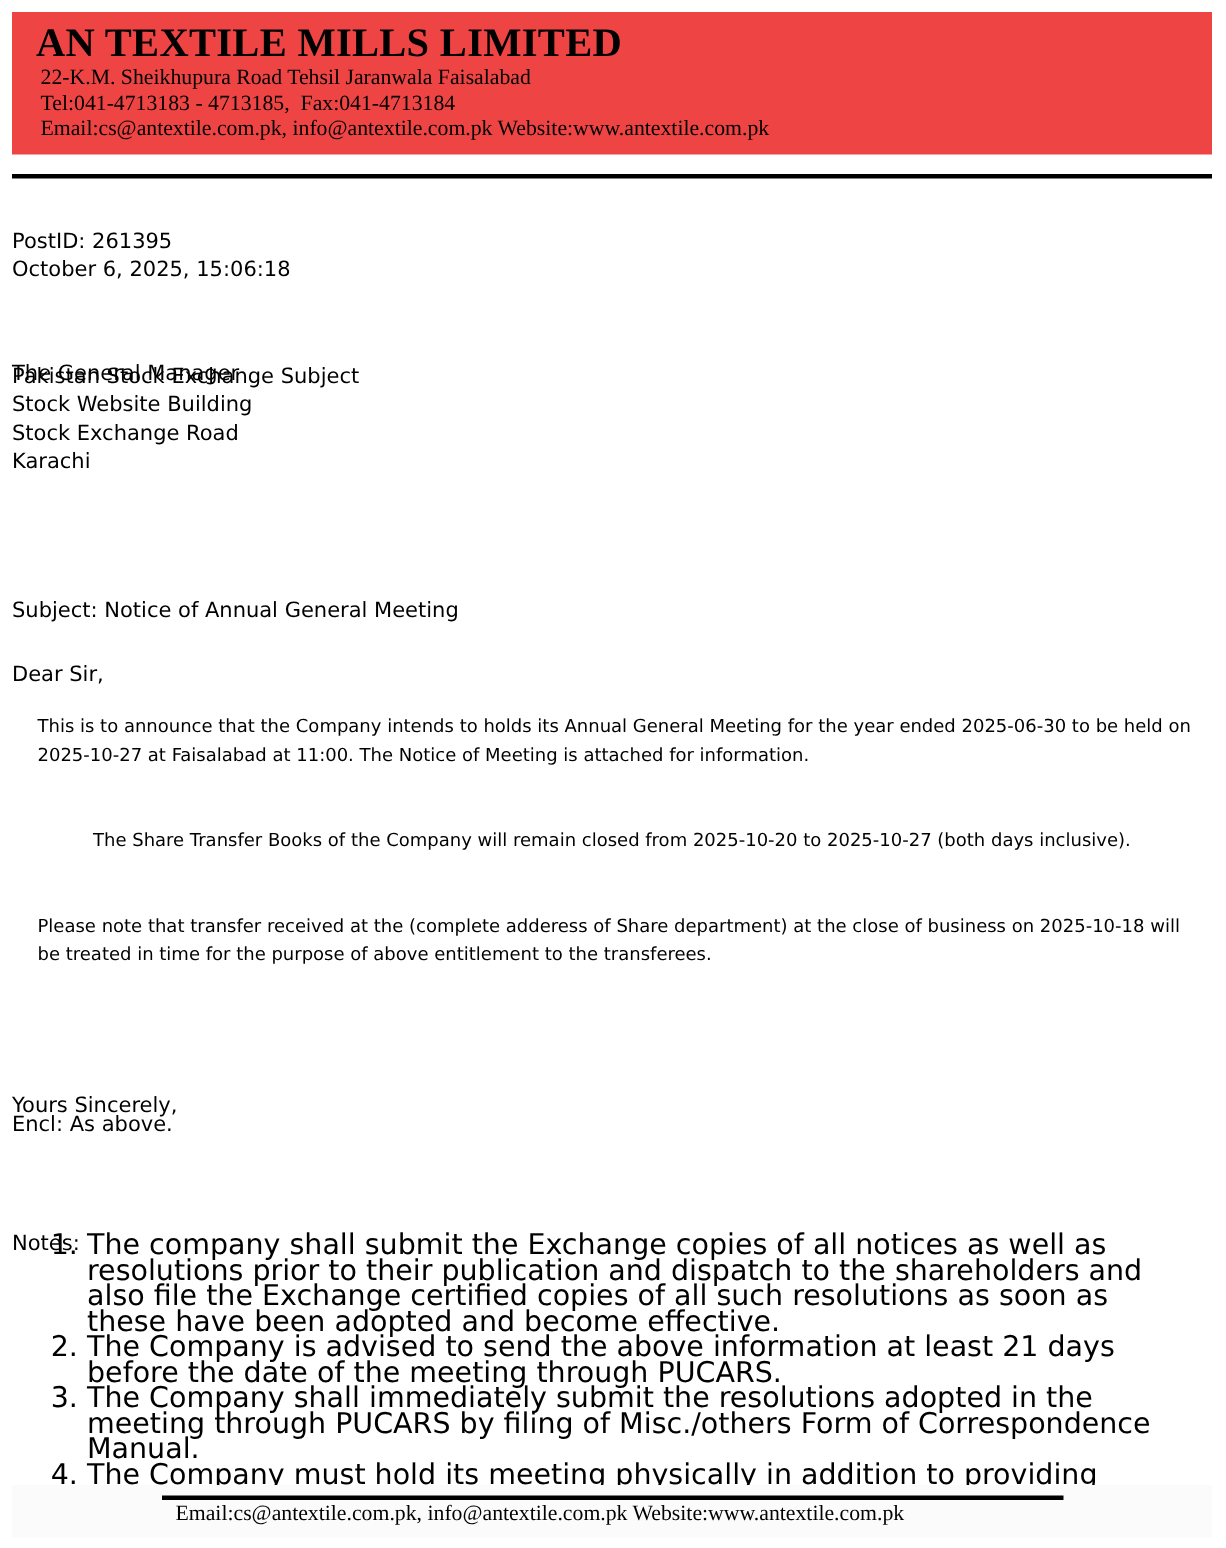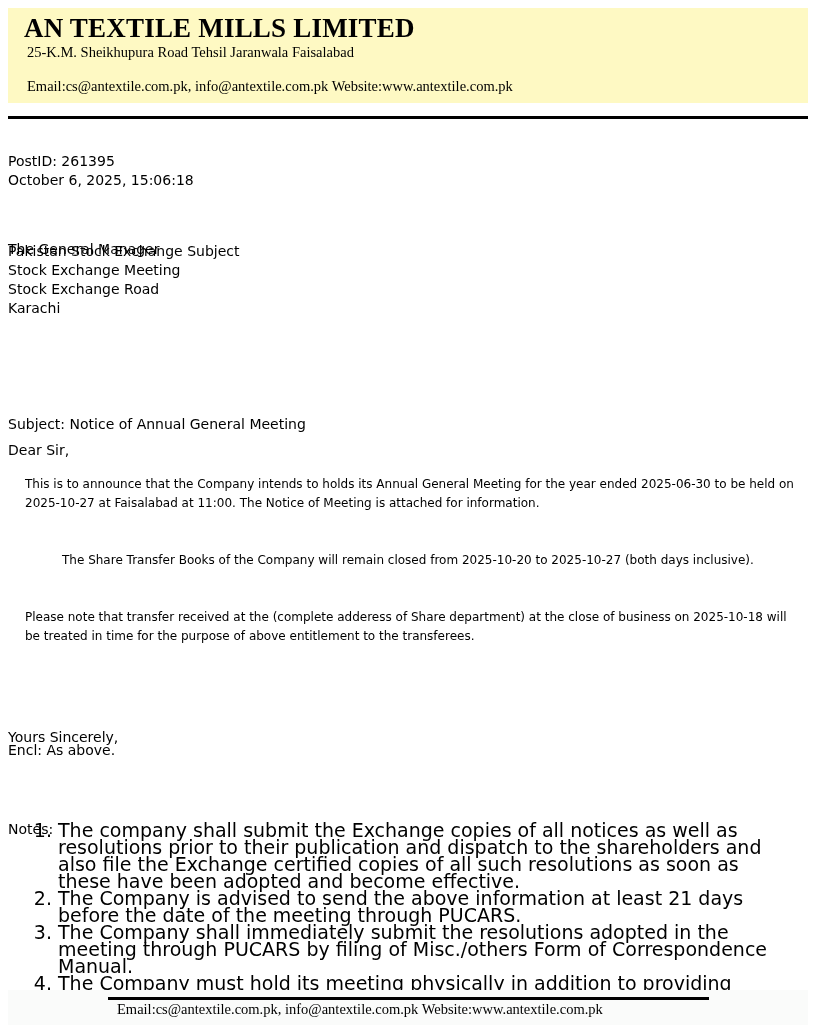--- a/index.html
+++ b/index.html
@@ -1,20 +1,20 @@
 <!DOCTYPE html>
 <html><head>
   <meta charset="utf-8">
   <style>
     html, body { margin: 0; padding: 0; background: #ffffff; }
     body { width: 817px; height: 1032px; position: relative; overflow: hidden; color: #000; }
     .serif { font-family: "Liberation Serif", "DejaVu Serif", serif; }
     .sans { font-family: "DejaVu Sans", "Liberation Sans", sans-serif; }
 
-    .letterhead { position: absolute; left: 8px; top: 8px; width: 800px; height: 95px; background: #fef9c3; }
+    .letterhead { position: absolute; left: 8px; top: 8px; width: 800px; height: 95px; background: #ef4444; }
     .company-name { position: absolute; left: 16px; top: 5px; font-size: 27px; font-weight: bold; letter-spacing: 0.2px; line-height: 30px; white-space: nowrap; }
     .lh-line { position: absolute; left: 19px; font-size: 14.5px; line-height: 17px; white-space: pre; }
     .lh-addr { top: 36px; }
     .lh-tel { top: 53px; }
     .lh-email { top: 70px; }
     .top-rule { position: absolute; left: 8px; top: 116px; width: 800px; height: 3px; background: #000; }
 
     .text { position: absolute; left: 8px; font-size: 14px; line-height: 19px; white-space: nowrap; }
     .block { position: absolute; left: 25px; width: 780px; font-size: 12px; line-height: 19px; }
     .bold { font-weight: normal; margin-top: 17px; }
@@ -24,36 +24,37 @@
 
     .footer { position: absolute; left: 8px; top: 990px; width: 800px; height: 35px; background: #fafbfa; }
     .footer-rule { position: absolute; left: 100px; top: 7px; width: 601px; height: 3px; background: #000; }
     .footer-email { position: absolute; left: 109px; top: 11px; font-size: 14.5px; line-height: 17px; white-space: pre; }
   </style>
 </head>
 <body>
 
 <div class="letterhead serif">
   <div class="company-name">AN TEXTILE MILLS LIMITED</div>
-  <div class="lh-line lh-addr">25-K.M. Sheikhupura Road Tehsil Jaranwala Faisalabad</div>
+  <div class="lh-line lh-addr">22-K.M. Sheikhupura Road Tehsil Jaranwala Faisalabad</div>
+  <div class="lh-line lh-tel">Tel:041-4713183 - 4713185,  Fax:041-4713184</div>
   <div class="lh-line lh-email">Email:cs@antextile.com.pk, info@antextile.com.pk Website:www.antextile.com.pk</div>
 </div>
 <div class="top-rule"></div>
 
 <div class="sans">
   <div class="text" style="top:152px;">PostID: 261395</div>
   <div class="text" style="top:171px;">October 6, 2025, 15:06:18</div>
 
   <div class="text bold" style="top:223px;">The General Manager</div>
   <div class="text" style="top:242px;">Pakistan Stock Exchange Subject</div>
-  <div class="text" style="top:261px;">Stock Exchange Meeting</div>
+  <div class="text" style="top:261px;">Stock Website Building</div>
   <div class="text" style="top:280px;">Stock Exchange Road</div>
   <div class="text" style="top:299px;">Karachi</div>
 
-  <div class="text" style="top:415px;"><span>Subject: </span><span class="bold">Notice of Annual General Meeting</span></div>
+  <div class="text" style="top:398px;"><span>Subject: </span><span class="bold">Notice of Annual General Meeting</span></div>
 
   <div class="text" style="top:441px;">Dear Sir,</div>
 
   <div class="block" style="top:475px;">This is to announce that the Company intends to holds its Annual General Meeting for the year ended 2025-06-30 to be held on 2025-10-27 at Faisalabad at 11:00. The Notice of Meeting is attached for information.</div>
   <div class="block" style="top:551px;margin-left:37px;">The Share Transfer Books of the Company will remain closed from 2025-10-20 to 2025-10-27 (both days inclusive).</div>
   <div class="block" style="top:608px;">Please note that transfer received at the (complete adderess of Share department) at the close of business on 2025-10-18 will be treated in time for the purpose of above entitlement to the transferees.</div>
 
   <div class="text" style="top:684px;margin-top:44px;">Yours Sincerely,</div>
   <div class="text" style="top:741px;">Encl: As above.</div>
 

